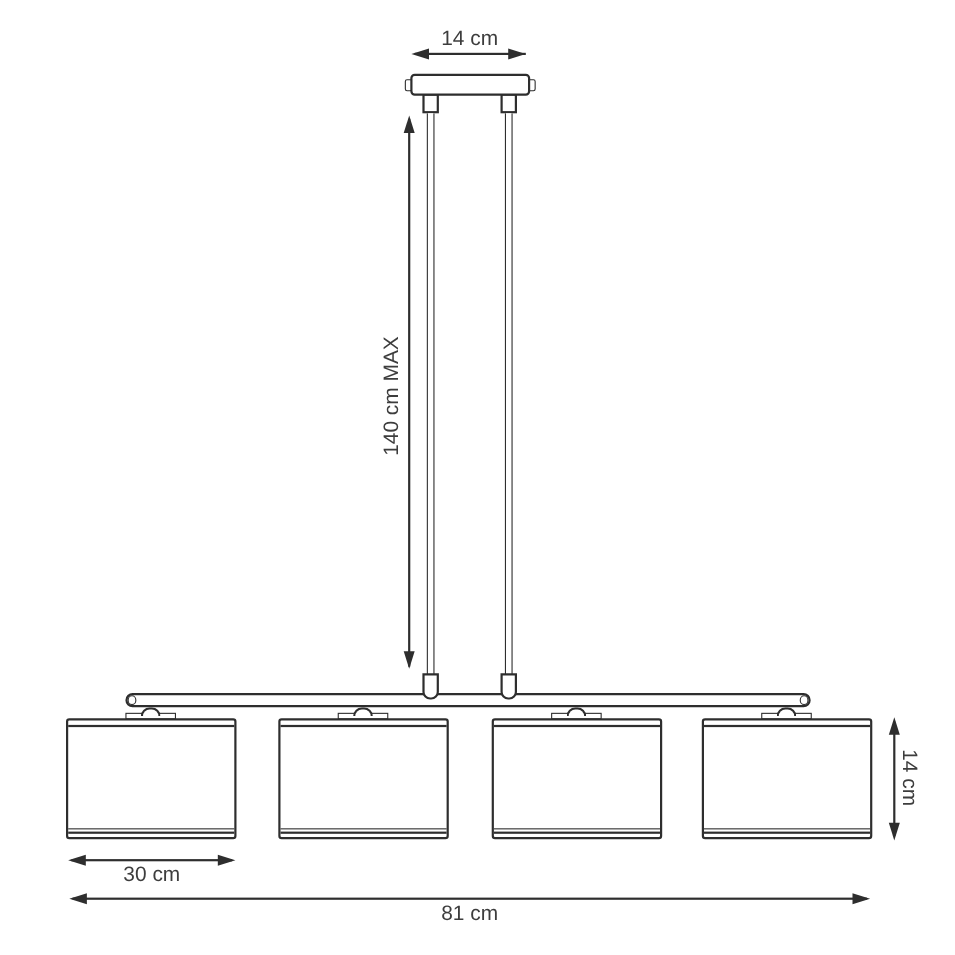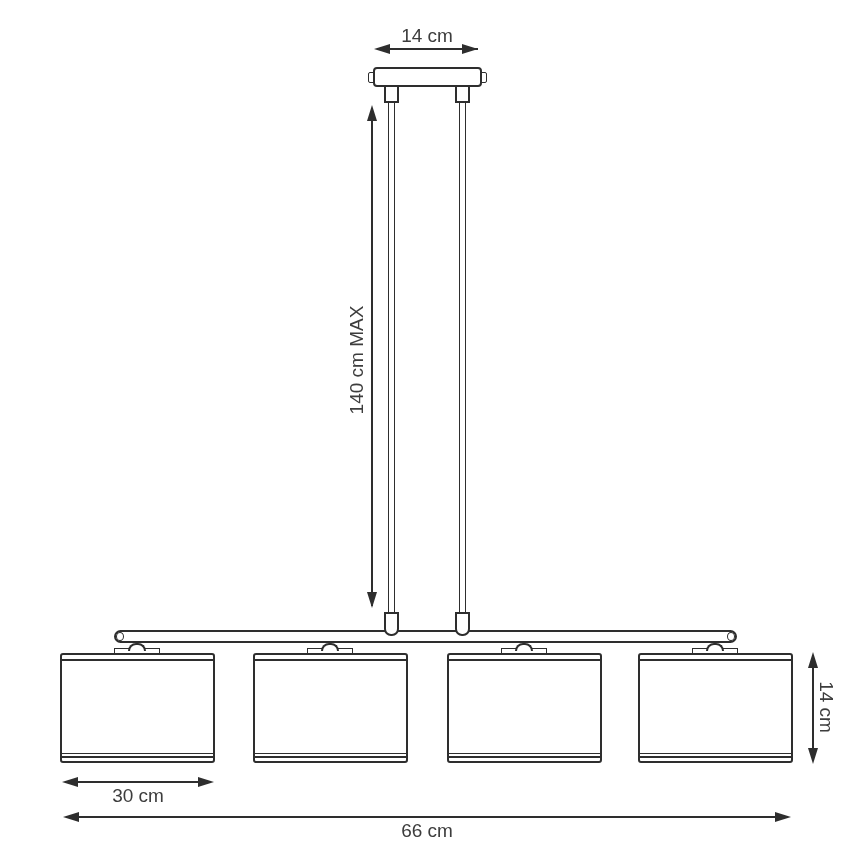--- a/index.html
+++ b/index.html
@@ -121,16 +121,16 @@
     <div class="hline" style="left:65px; top:781px; width:146px;"></div>
     <div class="arr a-left" style="left:62px; top:777px;"></div>
     <div class="arr a-right" style="left:198px; top:777px;"></div>
     <div class="dim-label" style="left:62px; top:785px; width:152px;">30 cm</div>
   </div>
 
   <div>
     <div class="hline" style="left:66px; top:816px; width:722px;"></div>
     <div class="arr a-left" style="left:63px; top:812px;"></div>
     <div class="arr a-right" style="left:775px; top:812px;"></div>
-    <div class="dim-label" style="left:66px; top:820px; width:722px;">66 cm</div>
+    <div class="dim-label" style="left:66px; top:820px; width:722px;">81 cm</div>
   </div>
 
 </div>
 
 </body></html>

